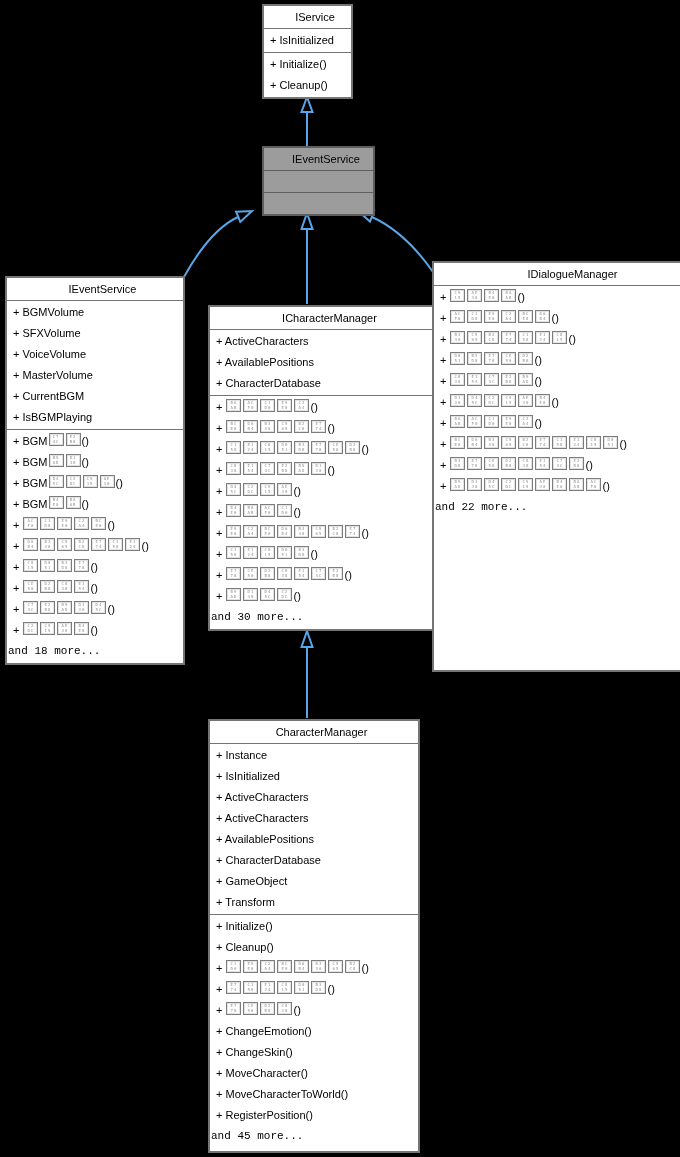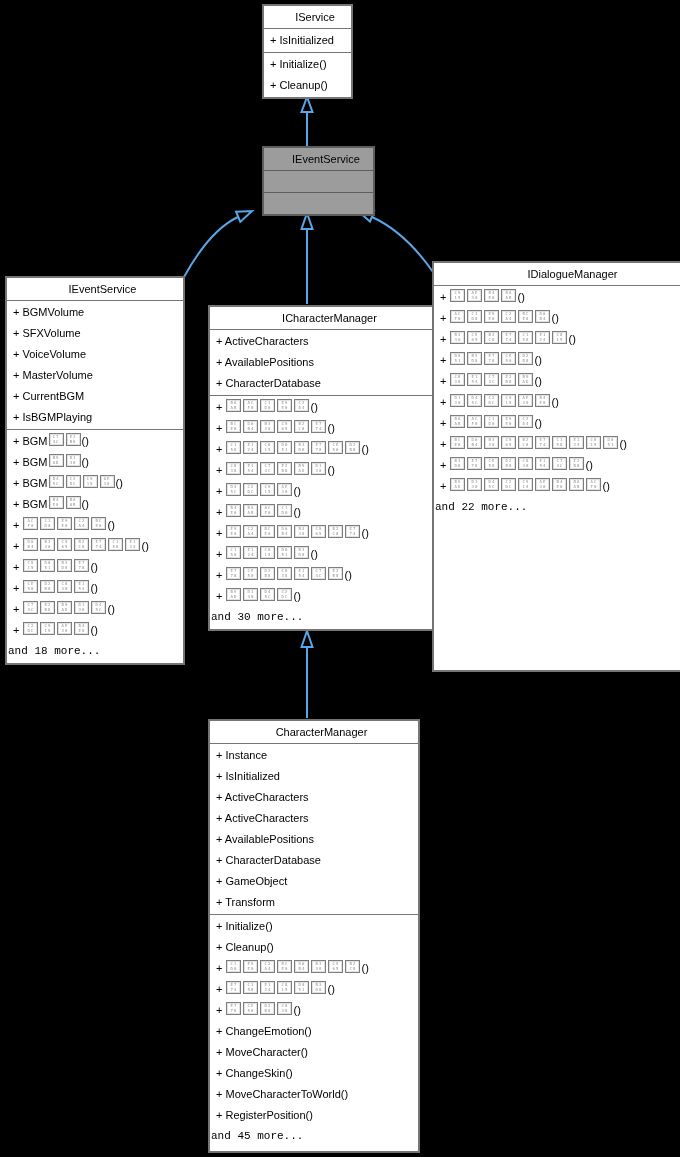--- a/index.html
+++ b/index.html
@@ -147,21 +147,21 @@
         <div class="row">+ GameObject</div>
         <div class="row">+ Transform</div>
       </div>
     <div class="section" style="padding-bottom:4px;">
         <div class="row">+ Initialize()</div>
         <div class="row">+ Cleanup()</div>
         <div class="row"><span>+ </span><span class="tofu"><div>C1</div><div>D0</div></span><span class="tofu"><div>E9</div><div>E0</div></span><span class="tofu"><div>C2</div><div>A4</div></span><span class="tofu"><div>BC</div><div>E0</div></span><span class="tofu"><div>D6</div><div>B4</div></span><span class="tofu"><div>B3</div><div>30</div></span><span class="tofu"><div>C5</div><div>65</div></span><span class="tofu"><div>B2</div><div>C8</div></span><span>()</span></div>
         <div class="row"><span>+ </span><span class="tofu"><div>E7</div><div>74</div></span><span class="tofu"><div>C1</div><div>58</div></span><span class="tofu"><div>E1</div><div>24</div></span><span class="tofu"><div>C8</div><div>15</div></span><span class="tofu"><div>D0</div><div>51</div></span><span class="tofu"><div>B3</div><div>D8</div></span><span>()</span></div>
         <div class="row"><span>+ </span><span class="tofu"><div>E7</div><div>78</div></span><span class="tofu"><div>CE</div><div>50</div></span><span class="tofu"><div>D2</div><div>B8</div></span><span class="tofu"><div>C8</div><div>38</div></span><span>()</span></div>
         <div class="row">+ ChangeEmotion()</div>
+        <div class="row">+ ChangeSkin()</div>
         <div class="row">+ MoveCharacter()</div>
-        <div class="row">+ ChangeSkin()</div>
         <div class="row">+ MoveCharacterToWorld()</div>
         <div class="row">+ RegisterPosition()</div>
         <div class="row more">and 45 more...</div>
       </div>
   </div>
 
 </div>
 
 </body></html>

